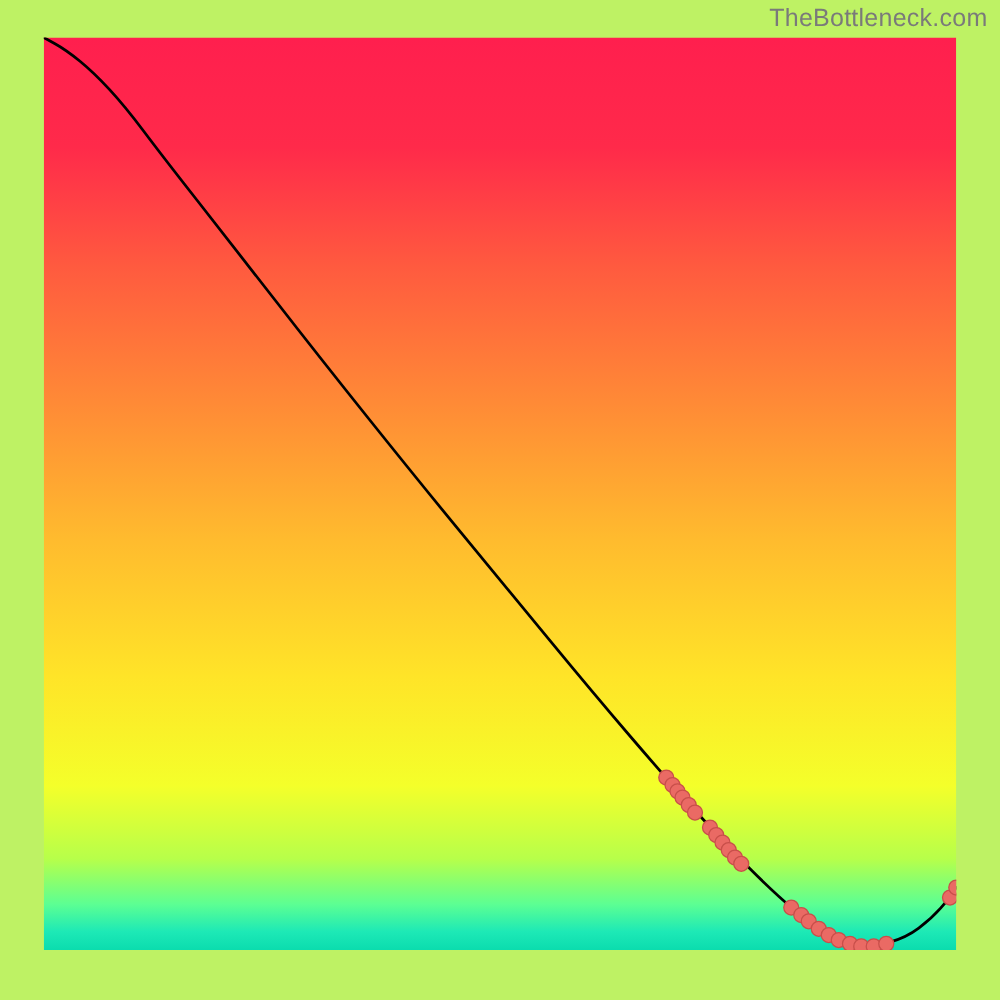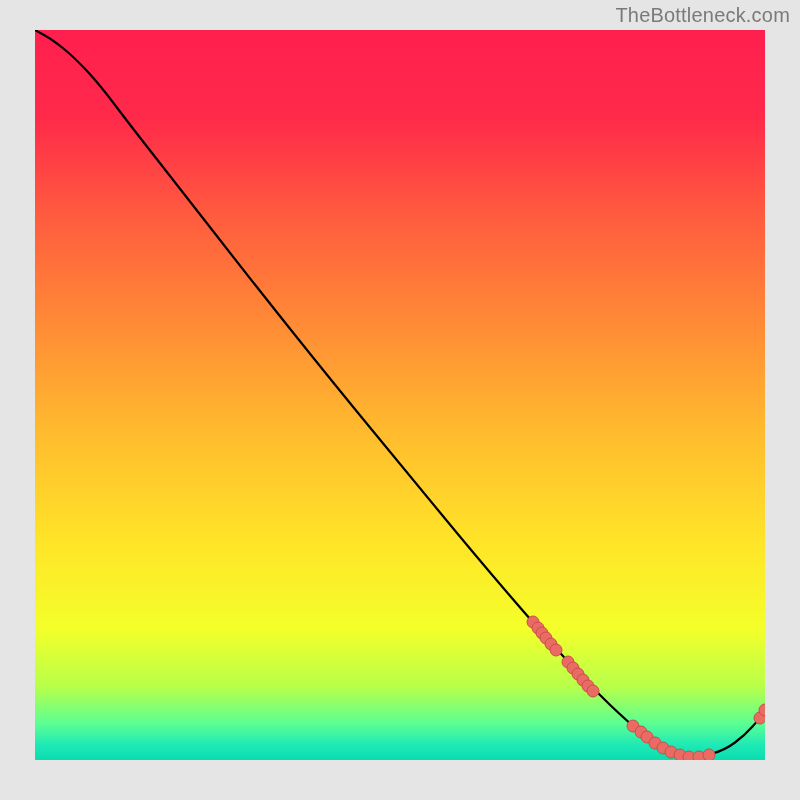--- a/index.html
+++ b/index.html
@@ -8,21 +8,21 @@
     width: 800px;
     height: 800px;
     background: #000;
     font-family: Arial, Helvetica, sans-serif;
     overflow: hidden;
   }
   .stage {
     position: relative;
     width: 800px;
     height: 800px;
-    background: #e5e5e5;
+    background: #bef264;
   }
   .watermark {
     position: absolute;
     top: 4px;
     right: 10px;
     color: #7a7a7a;
     font-size: 20px;
     font-weight: 500;
     letter-spacing: 0.2px;
     user-select: none;

